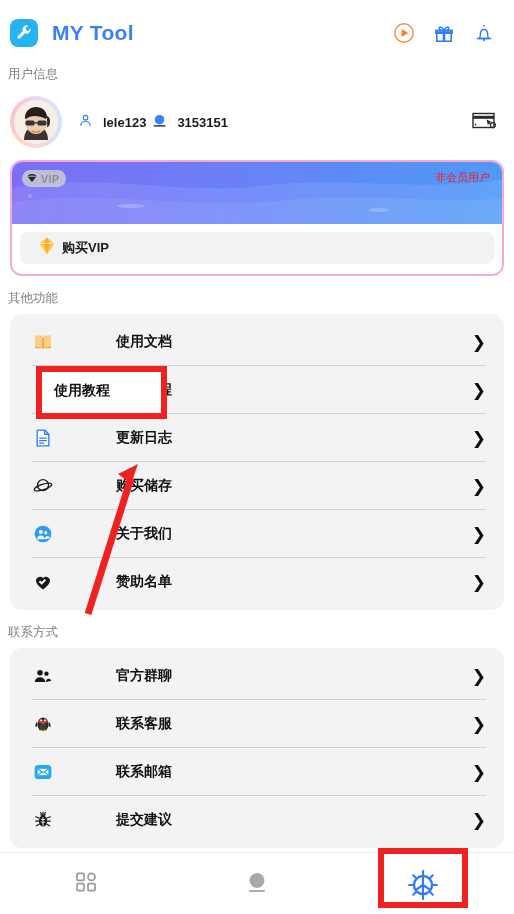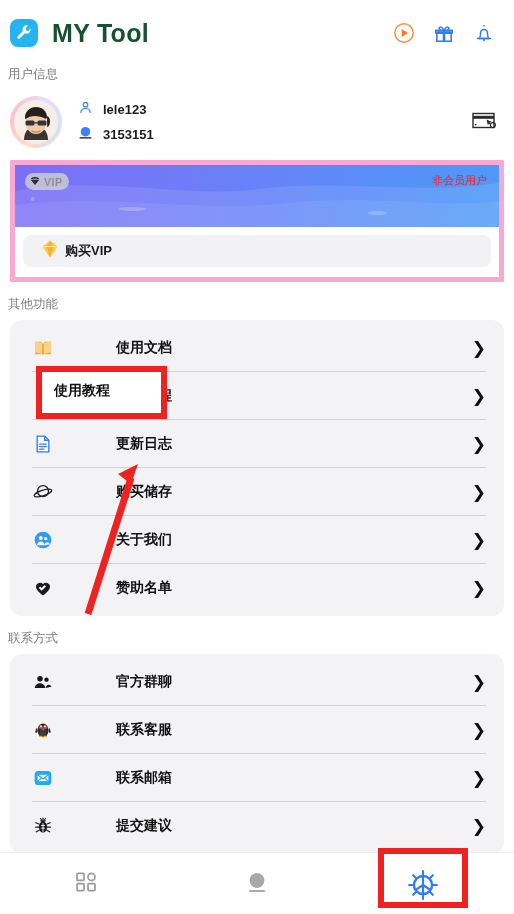--- a/index.html
+++ b/index.html
@@ -16,22 +16,22 @@
     height: 66px; display: flex; align-items: center;
     padding: 0 18px 0 10px;
   }
   .logo-box {
     width: 28px; height: 28px; border-radius: 8px;
     background: #25b4f0; display: flex; align-items: center;
     justify-content: center; flex: none;
   }
   .logo-box svg { display: block; }
   .app-title {
-    margin-left: 14px; font-size: 25px; font-weight: bold;
-    color: #14532d; letter-spacing: .3px;
+    margin-left: 14px; font-size: 21px; font-weight: bold;
+    color: #3b82f6; letter-spacing: .3px;
   }
   .header-spacer { flex: 1; }
   .header-icons { display: flex; align-items: center; gap: 16px; }
   .hicon { width: 24px; height: 24px; display: flex; align-items: center; justify-content: center; }
 
   
   .section-label {
     font-size: 12.5px; color: #7d7d7d; padding: 0 16px 7px 8px;
   }
 
@@ -43,29 +43,29 @@
   .avatar-wrap {
     width: 52px; height: 52px; border-radius: 50%; flex: none;
     position: relative;
     background: conic-gradient(from 200deg,#ffd9c9,#ffc0cb,#e8dcff,#cfe3ff,#ffd9c9);
     display: flex; align-items: center; justify-content: center;
   }
   .avatar-inner {
     width: 44px; height: 44px; border-radius: 50%; overflow: hidden;
     background: #f5ede4; display: flex; align-items: flex-end; justify-content: center;
   }
-  .user-meta { margin-left: 16px; display: flex; flex-direction: column; gap: 6px; }
+  .user-meta { margin-left: 16px; display: flex; flex-direction: row; gap: 6px; }
   .user-line { display: flex; align-items: center; gap: 10px; }
   .user-line .txt { font-size: 13px; font-weight: bold; color: #1c1c1c; }
   .card-btn { margin-left: auto; width: 26px; height: 22px; }
 
   
   .vip-card {
-    margin: 8px 10px 0 10px; border-radius: 1px; overflow: hidden;
-    border: 5px solid #f9a8d4; background: #fff;
+    margin: 8px 10px 0 10px; border-radius: 12px; overflow: hidden;
+    border: 2px solid #f9a8d4; background: #fff;
     position: relative;
   }
   .vip-top {
     height: 62px; position: relative;
     background: linear-gradient(105deg,#7b6ef6 0%,#6f7cf8 35%,#5b8cf8 70%,#4d9bf8 100%);
     overflow: hidden;
   }
   .vip-top .wave {
     position: absolute; left: 0; top: 0; width: 100%; height: 100%;
   }

